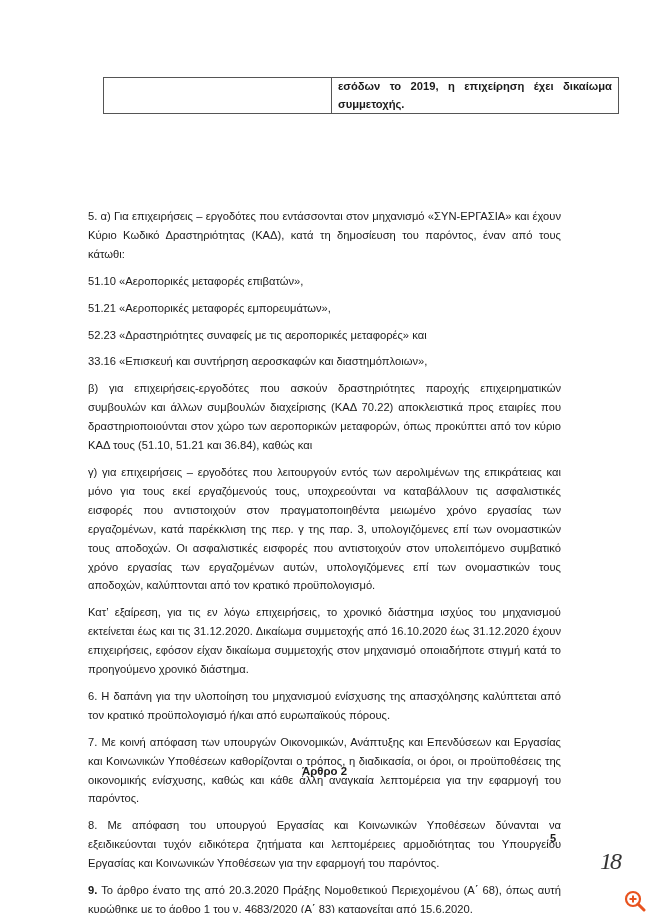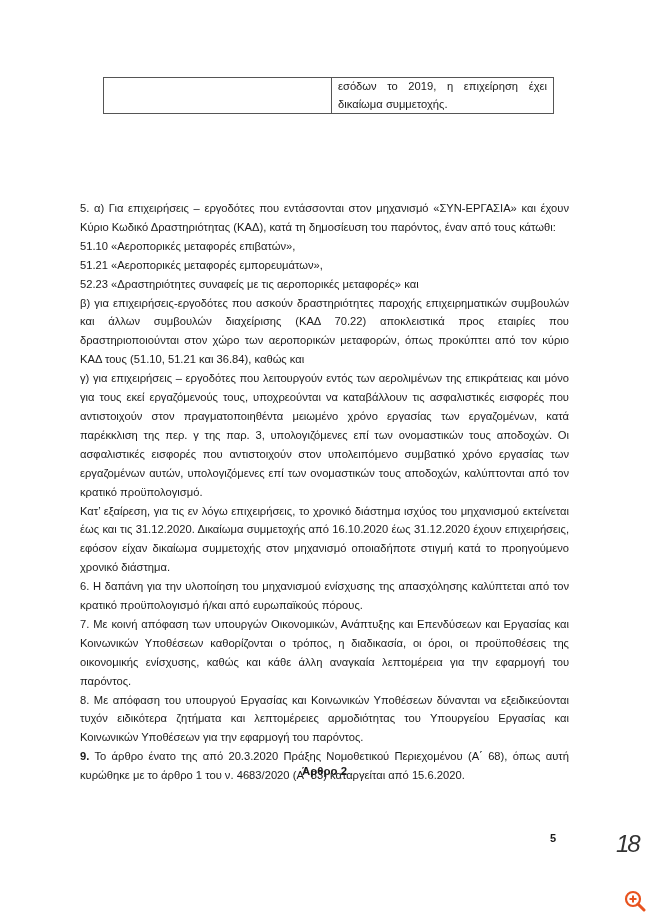--- a/index.html
+++ b/index.html
@@ -2,43 +2,43 @@
 <html><head>
 <meta charset="utf-8">
 <style>
   html, body { margin: 0; padding: 0; }
   body {
     width: 650px; height: 913px; background: #ffffff; position: relative; overflow: hidden;
     font-family: "Liberation Sans", "DejaVu Sans", sans-serif; color: #1a1a1a;
   }
   .page { position: absolute; left: 0; top: 0; width: 650px; height: 913px; }
   table.tbl {
-    position: absolute; left: 103px; top: 77px; width: 451px;
-    border-collapse: collapse; font-size: 11.2px; line-height: 17.5px;
+    position: absolute; left: 103px; top: 77px; width: 516px;
+    border-collapse: collapse; font-size: 11.2px; line-height: 17.5px; font-weight: bold;
   }
   table.tbl td { border: 1px solid #555; vertical-align: top; padding: 0 6px; }
   table.tbl td.c1 { width: 215px; }
   table.tbl td.c2 { text-align: justify; text-align-last: left; }
   .body {
     position: absolute; left: 80px; top: 199px; width: 489px;
     font-size: 11.2px; line-height: 18.9px; text-align: justify;
   }
-  .body p { margin: 0; }
+  .body p { margin: 8px; }
   .body p.j { text-align-last: left; }
   .bold-num { font-weight: bold; }
   .article {
     position: absolute; left: 80px; top: 762px; width: 489px;
     text-align: center; font-weight: bold; font-size: 11.4px; line-height: 19px;
   }
   .article p { margin: 0; }
   .article .title { padding: 0 28px; }
   .page-num { position: absolute; left: 550px; top: 832px; font-size: 11px; font-weight: bold; }
   .handwritten {
-    position: absolute; left: 600px; top: 830px; font-family: Liberation Sans, sans-serif;
-    font-size: 24px; font-style: italic; color: #333; letter-spacing: -2px; margin-left: 16px;
+    position: absolute; left: 600px; top: 848px; font-family: Liberation Serif, serif;
+    font-size: 24px; font-style: italic; color: #333; letter-spacing: -2px;
   }
   .zoom-btn {
     position: absolute; left: 624px; top: 890px; width: 22px; height: 22px; cursor: pointer;
   }
 </style>
 </head>
 <body>
 
 <div class="page">
 
@@ -49,20 +49,21 @@
       <td class="c2">εσόδων το 2019, η επιχείρηση έχει δικαίωμα συμμετοχής.</td>
     </tr>
   </tbody>
     </table>
 
   <div class="body">
     <p class="j">5. α) Για επιχειρήσεις – εργοδότες που εντάσσονται στον μηχανισμό «ΣΥΝ-ΕΡΓΑΣΙΑ» και έχουν Κύριο Κωδικό Δραστηριότητας (ΚΑΔ), κατά τη δημοσίευση του παρόντος, έναν από τους κάτωθι:</p>
     <p>51.10 «Αεροπορικές μεταφορές επιβατών»,</p>
     <p>51.21 «Αεροπορικές μεταφορές εμπορευμάτων»,</p>
     <p>52.23 «Δραστηριότητες συναφείς με τις αεροπορικές μεταφορές» και</p>
+    <p>33.16 «Επισκευή και συντήρηση αεροσκαφών και διαστημόπλοιων»,</p>
     <p class="j">β) για επιχειρήσεις-εργοδότες που ασκούν δραστηριότητες παροχής επιχειρηματικών συμβουλών και άλλων συμβουλών διαχείρισης (ΚΑΔ 70.22) αποκλειστικά προς εταιρίες που δραστηριοποιούνται στον χώρο των αεροπορικών μεταφορών, όπως προκύπτει από τον κύριο ΚΑΔ τους (51.10, 51.21 και 36.84), καθώς και</p>
     <p class="j">γ) για επιχειρήσεις – εργοδότες που λειτουργούν εντός των αερολιμένων της επικράτειας και μόνο για τους εκεί εργαζόμενούς τους, υποχρεούνται να καταβάλλουν τις ασφαλιστικές εισφορές που αντιστοιχούν στον πραγματοποιηθέντα μειωμένο χρόνο εργασίας των εργαζομένων, κατά παρέκκλιση της περ. γ της παρ. 3, υπολογιζόμενες επί των ονομαστικών τους αποδοχών. Οι ασφαλιστικές εισφορές που αντιστοιχούν στον υπολειπόμενο συμβατικό χρόνο εργασίας των εργαζομένων αυτών, υπολογιζόμενες επί των ονομαστικών τους αποδοχών, καλύπτονται από τον κρατικό προϋπολογισμό.</p>
     <p class="j">Κατ’ εξαίρεση, για τις εν λόγω επιχειρήσεις, το χρονικό διάστημα ισχύος του μηχανισμού εκτείνεται έως και τις 31.12.2020. Δικαίωμα συμμετοχής από 16.10.2020 έως 31.12.2020 έχουν επιχειρήσεις, εφόσον είχαν δικαίωμα συμμετοχής στον μηχανισμό οποιαδήποτε στιγμή κατά το προηγούμενο χρονικό διάστημα.</p>
     <p class="j">6. Η δαπάνη για την υλοποίηση του μηχανισμού ενίσχυσης της απασχόλησης καλύπτεται από τον κρατικό προϋπολογισμό ή/και από ευρωπαϊκούς πόρους.</p>
     <p class="j">7. Με κοινή απόφαση των υπουργών Οικονομικών, Ανάπτυξης και Επενδύσεων και Εργασίας και Κοινωνικών Υποθέσεων καθορίζονται ο τρόπος, η διαδικασία, οι όροι, οι προϋποθέσεις της οικονομικής ενίσχυσης, καθώς και κάθε άλλη αναγκαία λεπτομέρεια για την εφαρμογή του παρόντος.</p>
     <p class="j">8. Με απόφαση του υπουργού Εργασίας και Κοινωνικών Υποθέσεων δύνανται να εξειδικεύονται τυχόν ειδικότερα ζητήματα και λεπτομέρειες αρμοδιότητας του Υπουργείου Εργασίας και Κοινωνικών Υποθέσεων για την εφαρμογή του παρόντος.</p>
     <p class="j"><span class="bold-num">9.</span><span> Το άρθρο ένατο της από 20.3.2020 Πράξης Νομοθετικού Περιεχομένου (Α΄ 68), όπως αυτή κυρώθηκε με το άρθρο 1 του ν. 4683/2020 (Α΄ 83) καταργείται από 15.6.2020.</span></p>
   </div>
 
   <div class="article">

